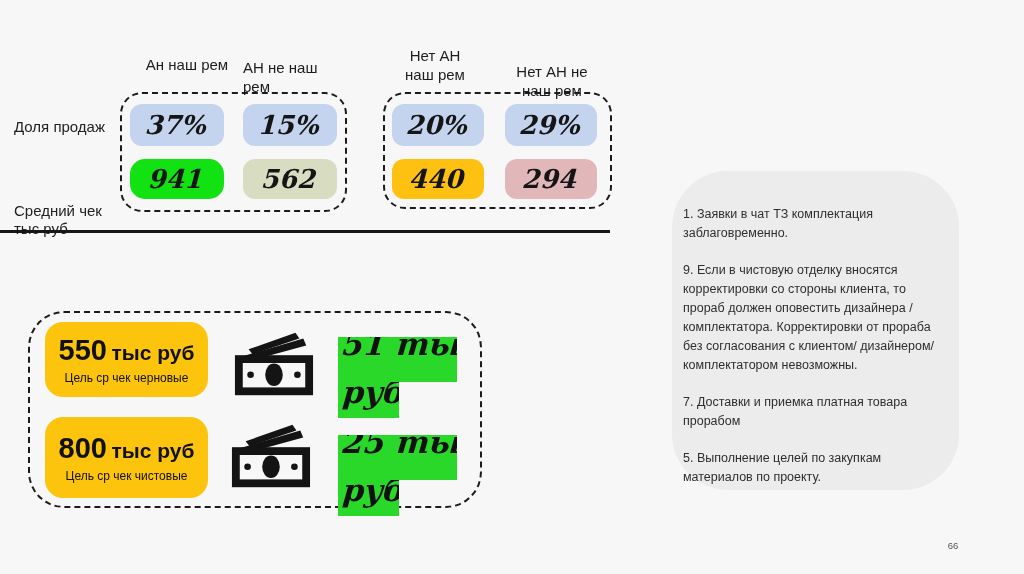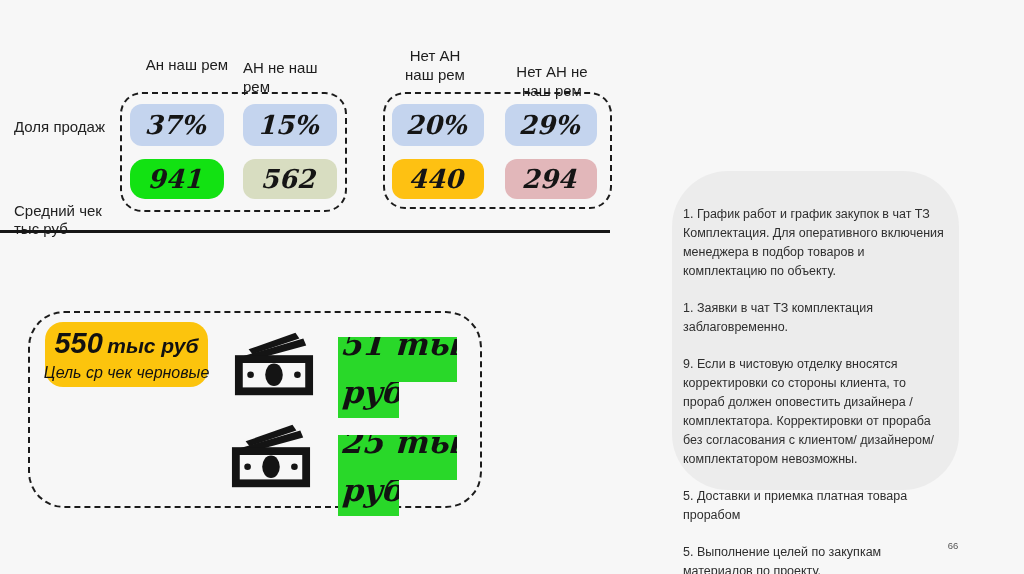--- a/index.html
+++ b/index.html
@@ -25,21 +25,21 @@
   .c-pink{background:#e2b7ba;}
   .divider{position:absolute;left:0;top:230px;width:610px;height:3px;background:#161616;}
   
   .goals-box{position:absolute;left:28px;top:311px;width:450px;height:193px;
     border:2px dashed #1b1b1b;border-radius:36px;}
   .goal-card{position:absolute;left:45px;width:163px;background:#fcc40d;border-radius:18px;
     display:flex;flex-direction:column;align-items:center;justify-content:center;color:#111;}
   .goal-main{font-weight:700;line-height:30px;white-space:nowrap;}
   .goal-num{font-size:29px;}
   .goal-unit{font-size:21px;}
-  .goal-cap{font-size:16px;margin-top:1px;white-space:nowrap;}
+  .goal-cap{font-size:12px;margin-top:1px;white-space:nowrap;}
   .money{position:absolute;width:82px;height:66px;}
   .sticky{position:absolute;z-index:3;}
   .sticky-line{background:#29d829;overflow:hidden;}
   .sticky-line span{
     display:block;font-family:"DejaVu Serif",serif;font-style:italic;font-weight:700;
     font-size:31px;color:#111;margin-top:-11px;padding-left:5px;white-space:nowrap;
     transform:skewX(-5deg);
   }
   .sl1{width:119px;height:45px;}
   .sl2{width:61px;height:36px;}
@@ -75,28 +75,35 @@
 
   <div class="vbox c-blue" style="left:392px;top:104px;width:92px;height:42px;line-height:42px;"><span>20%</span></div>
   <div class="vbox c-blue" style="left:505px;top:104px;width:92px;height:42px;line-height:42px;"><span>29%</span></div>
   <div class="vbox c-orange" style="left:392px;top:159px;width:92px;height:40px;line-height:40px;"><span>440</span></div>
   <div class="vbox c-pink" style="left:505px;top:159px;width:92px;height:40px;line-height:40px;"><span>294</span></div>
 
   <div class="divider"></div>
 
   <div class="goals-box"></div>
 
-  <div class="goal-card" style="top:322px;height:65px;font-style:italic;">
+  <div class="goal-card" style="top:322px;height:75px;">
     <div class="goal-main">
       <span class="goal-num">550</span>
       <span class="goal-unit">тыс руб</span>
     </div>
     <div class="goal-cap">Цель ср чек черновые</div>
   </div>
 
+  <div class="goal-card" style="top:417px;height:81px;">
+    <div class="goal-main">
+      <span class="goal-num">800</span>
+      <span class="goal-unit">тыс руб</span>
+    </div>
+    <div class="goal-cap">Цель ср чек чистовые</div>
+  </div>
 
   <svg class="money" style="left:233px;top:330px;" viewBox="0 0 84 66" aria-hidden="true">
     <path d="M16 19 L64 2 L68 8 L20 24 Z" fill="#141414"></path>
     <path d="M10 26 L72 8 L75 15 L13 32 Z" fill="#141414"></path>
     <rect x="6" y="29" width="72" height="33" fill="#f7f7f7" stroke="#141414" stroke-width="8"></rect>
     <ellipse cx="42" cy="45" rx="9" ry="11.5" fill="#141414"></ellipse>
     <circle cx="18" cy="45" r="3.4" fill="#141414"></circle>
     <circle cx="66" cy="45" r="3.4" fill="#141414"></circle>
   </svg>
 
@@ -121,22 +128,21 @@
   <div class="sticky" style="left:338px;top:435px;">
     <div class="sticky-line sl1">
       <span>25 тыс</span>
     </div>
     <div class="sticky-line sl2">
       <span>руб</span>
     </div>
   </div>
 
   <div class="notes-panel">
-    <p>1. График работ и график закупок в чат ТЗ Комплектация. Для оперативного включения менеджера в подбор товаров и комплектацию по объекту.</p>
     <p>1. Заявки в чат ТЗ комплектация заблаговременно.</p>
     <p>9. Если в чистовую отделку вносятся корректировки со стороны клиента, то прораб должен оповестить дизайнера / комплектатора. Корректировки от прораба без согласования с клиентом/ дизайнером/ комплектатором невозможны.</p>
-    <p>5. Доставки и приемка платная товара прорабом</p>
+    <p>7. Доставки и приемка платная товара прорабом</p>
     <p>5. Выполнение целей по закупкам материалов по проекту.</p>
   </div>
 
   <div class="page-num">66</div>
 
 </div>
 
 </body></html>

